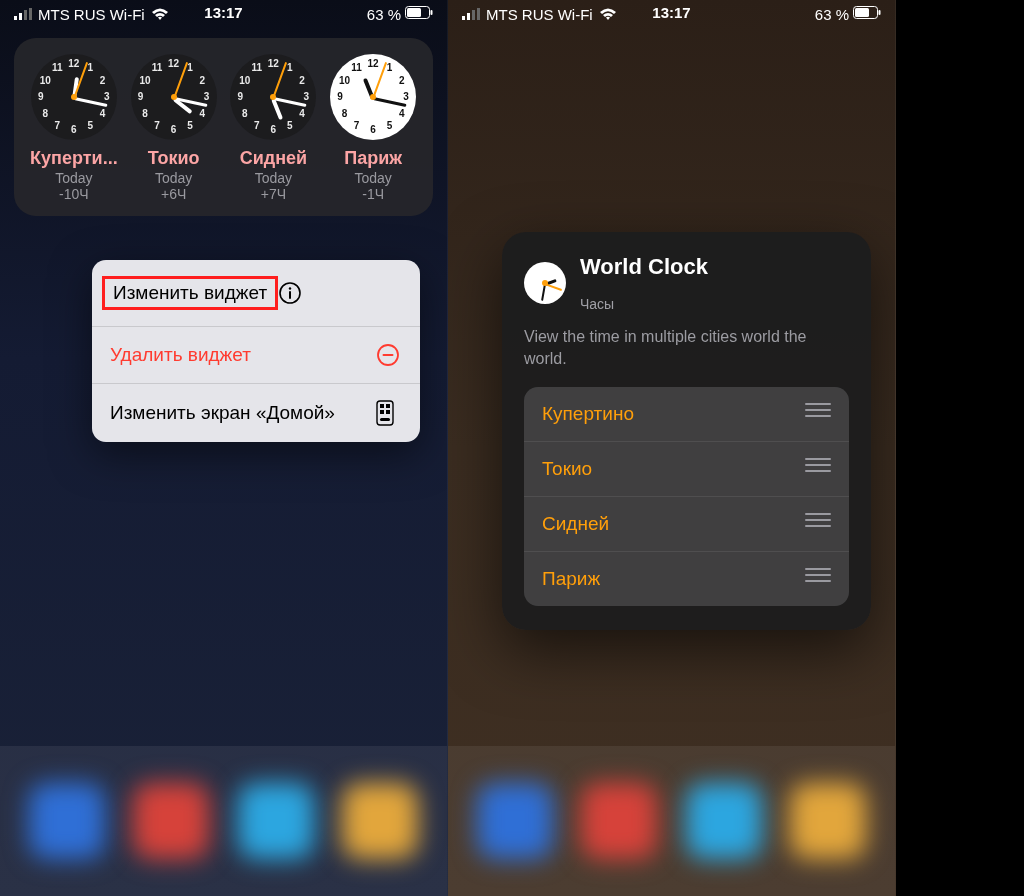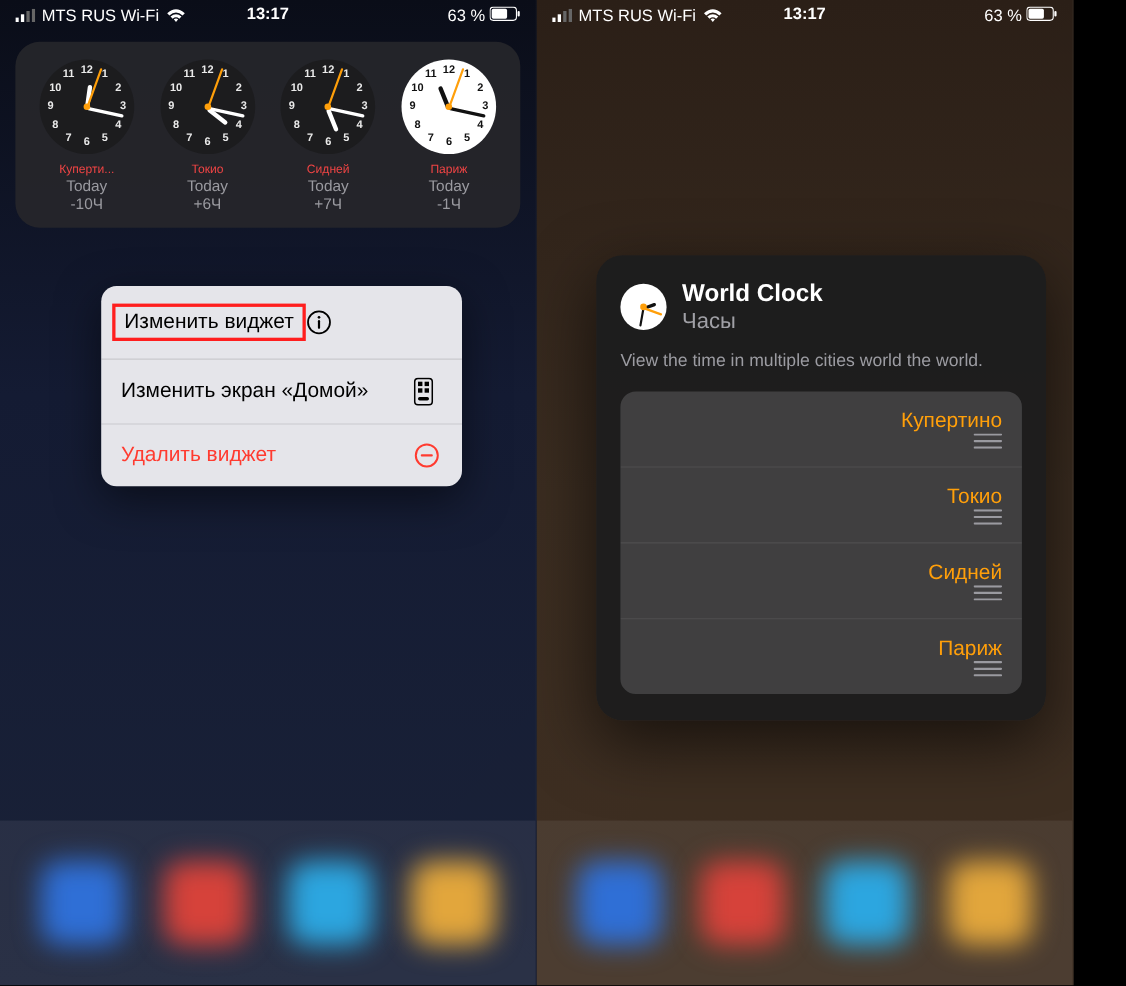--- a/index.html
+++ b/index.html
@@ -3,21 +3,21 @@
 <meta charset="utf-8">
 <style>
   * { box-sizing: border-box; margin: 0; padding: 0; }
   body {
     width: 1024px; height: 896px;
     font-family: -apple-system, "Helvetica Neue", Arial, sans-serif;
     display: flex;
     background: #000;
   }
   .phone {
-    width: 488px; height: 896px;
+    width: 448px; height: 896px;
     position: relative;
     overflow: hidden;
     border-right: 1px solid rgba(255,255,255,0.05);
   }
   .phone.left { background: linear-gradient(180deg, #0a0d18 0%, #141b33 40%, #1a2238 100%); }
   .phone.right { background: linear-gradient(180deg, #2b1f17 0%, #3a2c20 50%, #3f2f22 100%); }
 
   
   .status-bar {
     height: 28px;
@@ -65,21 +65,21 @@
     border-radius: 2px;
   }
   .hand.hour { width: 22px; height: 4px; background: #fff; }
   .hand.minute { width: 34px; height: 3px; background: #fff; }
   .hand.second { width: 38px; height: 1.5px; background: #ff9f0a; }
   .clock-face.light .hand.hour, .clock-face.light .hand.minute { background: #111; }
   .center-dot {
     position: absolute; width: 6px; height: 6px; border-radius: 50%;
     background: #ff9f0a; left: 50%; top: 50%; transform: translate(-50%,-50%);
   }
-  .clock-city { font-size: 11px; color: #ef4444; font-weight: 400; white-space: nowrap; overflow: hidden; text-overflow: ellipsis; }
+  .clock-city { font-size: 18px; color: #fca5a5; font-weight: 700; white-space: nowrap; overflow: hidden; text-overflow: ellipsis; }
   .clock-day { font-size: 14px; color: #9a9aa0; margin-top: 1px; }
   .clock-offset { font-size: 14px; color: #9a9aa0; }
 
   
   .context-menu {
     position: absolute;
     left: 92px; top: 260px;
     width: 328px;
     background: rgba(234,234,238,0.98);
     border-radius: 14px;
@@ -126,33 +126,32 @@
     border-radius: 24px;
     padding: 22px 22px 24px 22px;
     color: #fff;
     box-shadow: 0 20px 60px rgba(0,0,0,0.6);
   }
   .editor-header { display: flex; align-items: center; gap: 14px; margin-bottom: 14px; }
   .editor-header .mini-clock {
     width: 42px; height: 42px; border-radius: 50%; background: #fff; position: relative;
   }
   .editor-title { font-size: 22px; font-weight: 700; }
-  .editor-sub { font-size: 20px; color: #a0a0a6; margin-top: 1px; }
+  .editor-sub { font-size: 14px; color: #a0a0a6; margin-top: 16px; }
   .editor-desc { font-size: 16px; color: #9c9ca2; line-height: 1.4; margin-bottom: 16px; }
   .editor-section-title { font-size: 13px; letter-spacing: 0.5px; color: #8b8b90; margin: 0 0 8px 8px; }
   .city-list {
     background: rgba(72,72,74,0.8);
     border-radius: 14px;
     overflow: hidden;
   }
   .city-row {
-    display: flex; align-items: flex-end;
+    display: flex; align-items: flex-start;
     padding: 16px 18px;
     border-bottom: 1px solid rgba(255,255,255,0.08);
-    flex-direction: column;
   }
   .city-row:last-child { border-bottom: none; }
   .city-row .city-name { flex: 1; font-size: 19px; color: #ff9f0a; font-weight: 500; }
   .drag-handle { color: #9a9aa0; }
   .drag-handle svg { display: block; }
 </style>
 </head>
 <body>
 
 <div class="phone left">
@@ -285,39 +284,39 @@
     <div class="menu-item highlighted">
       <span class="label-wrap"><span class="label">Изменить виджет</span></span>
       <span class="glyph info-circle">
         <svg width="24" height="24">
             <circle cx="12" cy="12" r="10" stroke="#000" stroke-width="1.6" fill="none"></circle>
             <circle cx="12" cy="7.5" r="1.2" fill="#000"></circle>
             <rect x="11" y="10" width="2" height="8" rx="1" fill="#000"></rect>
           </svg>
       </span>
     </div>
+    <div class="menu-item destructive">
+      <span class="label">Удалить виджет</span>
+      <span class="glyph minus-circle">
+        <svg width="24" height="24">
+            <circle cx="12" cy="12" r="10" stroke="#ff3b30" stroke-width="1.8" fill="none"></circle>
+            <rect x="6.5" y="11" width="11" height="2" rx="1" fill="#ff3b30"></rect>
+          </svg>
+      </span>
+    </div>
     <div class="menu-item">
       <span class="label">Изменить экран «Домой»</span>
       <span class="glyph remote-icon">
         <svg width="18" height="26">
             <rect x="1" y="1" width="16" height="24" rx="3" stroke="#000" stroke-width="1.4" fill="none"></rect>
             <rect x="4" y="4" width="4" height="4" fill="#000"></rect>
             <rect x="10" y="4" width="4" height="4" fill="#000"></rect>
             <rect x="4" y="10" width="4" height="4" fill="#000"></rect>
             <rect x="10" y="10" width="4" height="4" fill="#000"></rect>
             <rect x="4" y="18" width="10" height="3" rx="1.5" fill="#000"></rect>
-          </svg>
-      </span>
-    </div>
-    <div class="menu-item destructive">
-      <span class="label">Удалить виджет</span>
-      <span class="glyph minus-circle">
-        <svg width="24" height="24">
-            <circle cx="12" cy="12" r="10" stroke="#ff3b30" stroke-width="1.8" fill="none"></circle>
-            <rect x="6.5" y="11" width="11" height="2" rx="1" fill="#ff3b30"></rect>
           </svg>
       </span>
     </div>
   </div>
 
   <div class="dock" id="dock-left">
       <div class="app-blob" style="background: rgb(47, 111, 214);"></div>
       <div class="app-blob" style="background: rgb(214, 66, 58);"></div>
       <div class="app-blob" style="background: rgb(44, 166, 224);"></div>
       <div class="app-blob" style="background: rgb(226, 166, 60);"></div>

